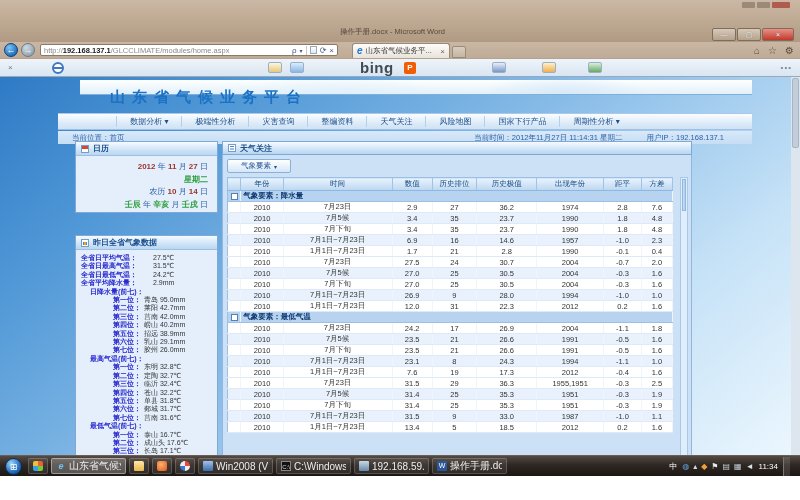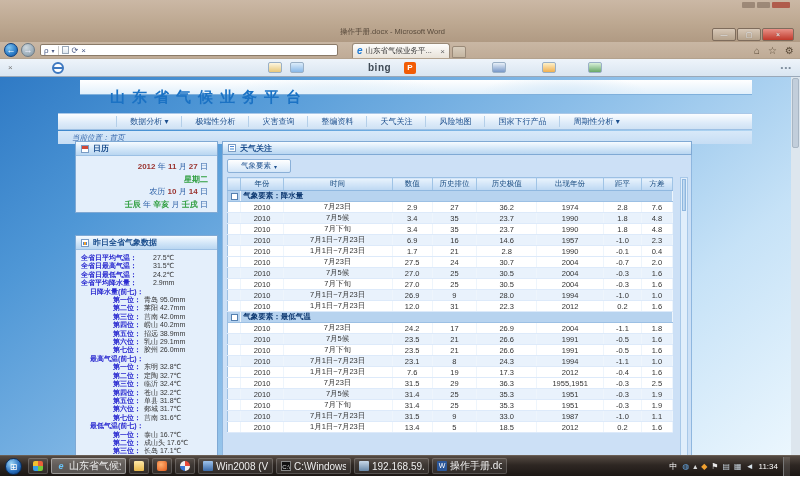--- a/index.html
+++ b/index.html
@@ -50,21 +50,21 @@
   .tb-close { position:absolute; left:8px; font-size:8px; color:#777; }
   .tb-circle { position:absolute; left:52px; width:12px; height:12px; border-radius:50%;
     border:2px solid #3d78c0; background:#fff; top:3px; }
   .tb-circle::after { content:""; position:absolute; left:0; right:0; top:3px; height:2px; background:#3d78c0; }
   .tb-ic { width:14px; height:11px; border-radius:2px; border:1px solid #9ab0c6; }
   .tb-ic.mail  { position:absolute; left:268px; background:linear-gradient(#fdf6e0,#e8c87a); }
   .tb-ic.photo { position:absolute; left:290px; background:linear-gradient(#dcecfa,#88b8e8); }
   .tb-ic.cam   { position:absolute; left:492px; background:linear-gradient(#e8f0f8,#7898c8); }
   .tb-ic.msg   { position:absolute; left:542px; background:linear-gradient(#fef0c8,#f0b050); }
   .tb-ic.ppl   { position:absolute; left:588px; background:linear-gradient(#d8f0d8,#68a868); }
-  .bing { position:absolute; left:368px; font-size:10px; font-weight:bold; color:#3f4a55; letter-spacing:.5px; }
+  .bing { position:absolute; left:360px; font-size:15px; font-weight:bold; color:#3f4a55; letter-spacing:.5px; }
   .bing-box { position:absolute; left:404px; top:3px; width:12px; height:12px; background:#f25c05;
     border-radius:2px; color:#fff; font-size:8px; font-weight:bold; text-align:center; line-height:12px; }
   .bing-box::after { content:"P"; }
   .tb-more { position:absolute; right:8px; font-size:8px; color:#7a8a9a; letter-spacing:1px; }
 
   
   .viewport { position:absolute; left:0; top:76px; width:800px; height:379px; overflow:hidden;
     border-top:1px solid #9aa8b8;
     background:linear-gradient(140deg,#2f7ac5 0%,#4f97d6 20%,#8abde8 48%,#c6e2f7 75%,#ecf7fe 100%); }
   .page { position:absolute; left:58px; top:0; width:694px; height:379px; }
@@ -88,21 +88,21 @@
     border-top:1px solid #aac8e8; border-bottom:1px solid #9dc0e4;
     display:flex; align-items:center; padding-left:10px; }
   .nav-item { font-size:8px; color:#1c4f8e; padding:0 13px; line-height:11px; white-space:nowrap; }
   .nav-item + .nav-item { border-left:1px solid #b4cfe9; }
   .nav-item.active { background:linear-gradient(#ffe2a0,#f6a83a); border:1px solid #e08e1e;
     border-radius:3px; height:13px; line-height:12px; margin-right:6px;
     color:#7a3c00; font-weight:bold; padding:0 11px;margin-top:32px; }
 
   .status-row { position:absolute; left:0; top:54px; width:694px; height:13px;
     background:linear-gradient(#d8e9f9,#c6ddf4); font-size:7.5px; color:#2b5fa6; line-height:13px; }
-  .crumb { position:absolute; left:14px;font-style:italic; }
+  .crumb { position:absolute; left:14px; }
   .status-right { position:absolute; right:28px; display:flex; gap:24px; white-space:nowrap; }
 
   
   .sidebar { position:absolute; left:17px; top:64px; width:143px; }
   .panel { border:1px solid #7fa9d4; background:#e4effb; }
   .panel-header { height:14px; background:linear-gradient(#f6fbff,#cfe4f7 60%,#b9d6f1);
     border-bottom:1px solid #9cc0e4; display:flex; align-items:center; padding-left:5px; gap:4px;
     font-size:8px; font-weight:bold; color:#1c4f8e; white-space:nowrap; }
   .ph-icon { width:8px; height:8px; border:1px solid #7a9cc4; background:#fff; position:relative; flex:none; }
   .ph-icon.cal::after { content:""; position:absolute; left:0; right:0; top:0; height:3px; background:#d04838; }
@@ -198,20 +198,21 @@
       <span class="wc">—</span>
       <span class="wc">▢</span>
       <span class="wc close">×</span>
     </div>
   </div>
 
   <div class="chrome-nav">
     <span class="nav-btn back">←</span>
     <span class="nav-btn fwd">→</span>
     <div class="addr-bar">
+      <span class="url"><span>http://</span><b>192.168.137.1</b><span>/GLCCLIMATE/modules/home.aspx</span></span>
       <span class="addr-icons">
         <span>ρ</span>
         <span class="sm">▾</span>
         <span class="sep"></span>
         <span class="pg"></span>
         <span>⟳</span>
         <span>×</span>
       </span>
     </div>
     <div class="tab">
@@ -254,20 +255,24 @@
           <span class="nav-item">灾害查询</span>
           <span class="nav-item">整编资料</span>
           <span class="nav-item">天气关注</span>
           <span class="nav-item">风险地图</span>
           <span class="nav-item">国家下行产品</span>
           <span class="nav-item">周期性分析 ▾</span>
         </div>
 
       <div class="status-row">
         <span class="crumb">当前位置：首页</span>
+        <span class="status-right">
+          <span>当前时间：2012年11月27日 11:14:31 星期二</span>
+          <span>用户IP：192.168.137.1</span>
+        </span>
       </div>
 
       <div class="sidebar">
         <div class="panel">
           <div class="panel-header">
             <span class="ph-icon cal"></span>
             <span>日历</span>
           </div>
           <div class="calendar-body">
               <div class="cal-line"><span class="cal-num">2012</span><span class="cal-unit"> 年 </span><span class="cal-num">11</span><span class="cal-unit"> 月 </span><span class="cal-num">27</span><span class="cal-unit"> 日</span></div>

